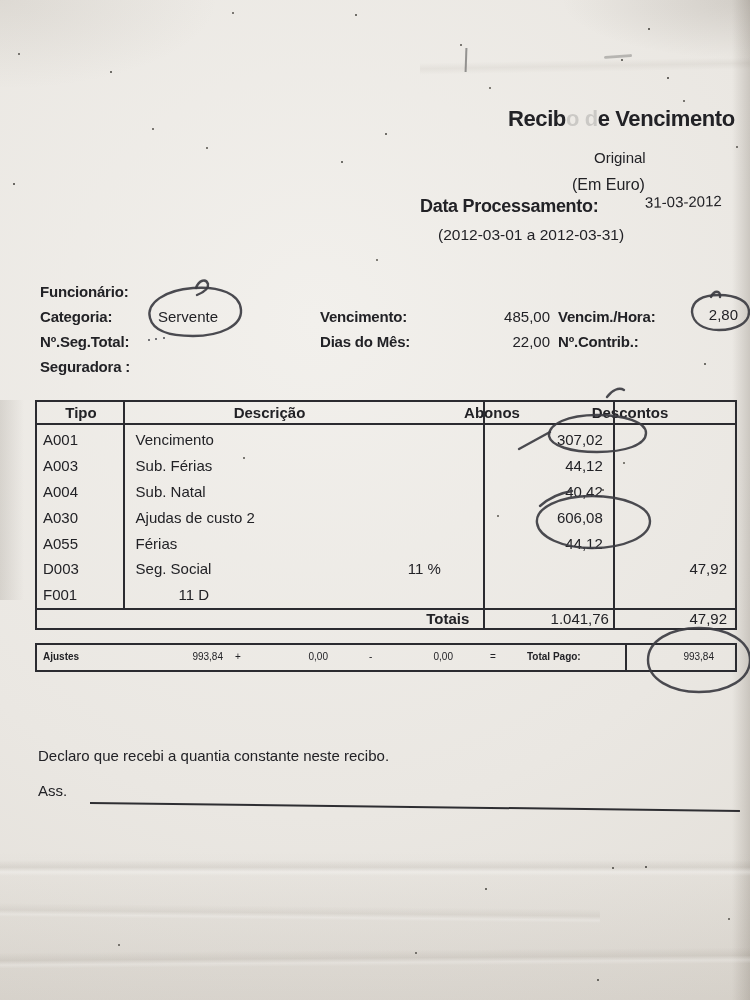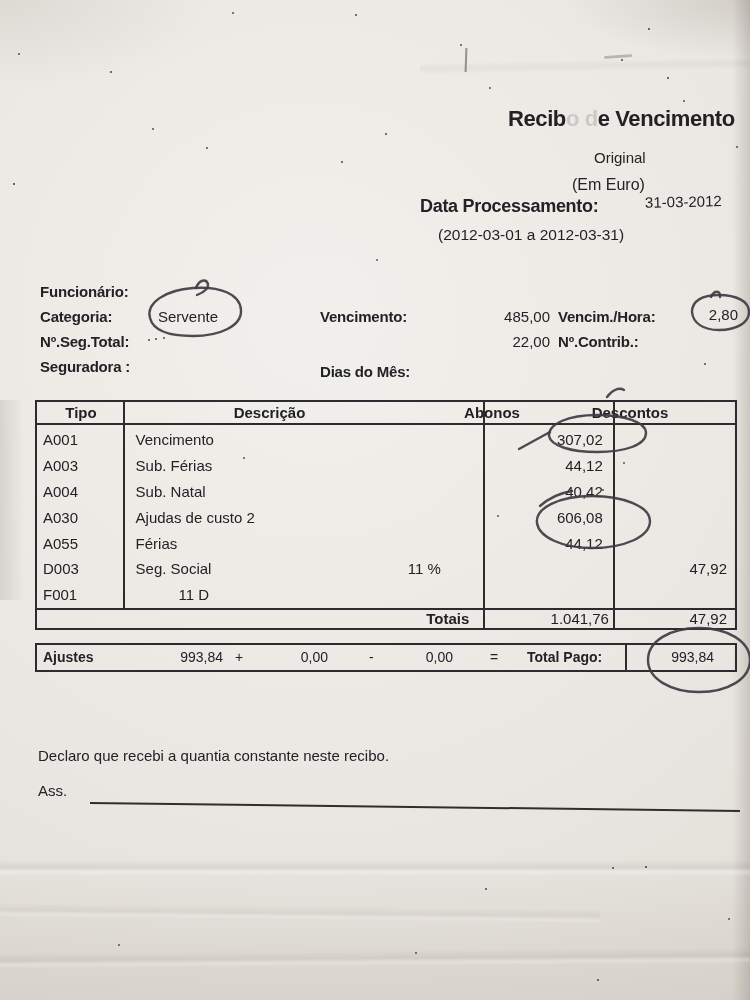--- a/index.html
+++ b/index.html
@@ -93,21 +93,21 @@
   .vdiv-2{left:446px;height:226px;}
   .vdiv-3{left:576px;height:226px;}
   .totline{position:absolute;left:0;top:206px;width:100%;height:2px;background:var(--line);}
   .totrow{position:absolute;left:0;top:208px;width:100%;display:flex;height:18px;line-height:17px;}
   .t-lbl{width:448px;text-align:right;padding-right:8px;box-sizing:border-box;font-weight:bold;}
   .t-abon{width:142px;text-align:right;padding-right:8px;box-sizing:border-box;}
   .t-desc{width:120px;text-align:right;padding-right:8px;box-sizing:border-box;}
 
   
   .ajbox{position:absolute;left:35px;top:643px;width:702px;height:29px;
-    box-sizing:border-box;border:2px solid var(--line);font-size:14px;line-height:24px;}
+    box-sizing:border-box;border:2px solid var(--line);font-size:10px;line-height:24px;}
   .ajbox .abs{top:0;}
   .aj-div{position:absolute;left:588px;top:0;width:2px;height:25px;background:var(--line);}
 
   
   .decl{left:38px;top:747px;font-size:15px;}
   .ass{left:38px;top:782px;font-size:15px;}
   .sigline{position:absolute;left:90px;top:802px;width:650px;height:2px;
     background:#2e2e32;transform:rotate(.7deg);transform-origin:left center;}
 
   
@@ -143,21 +143,21 @@
   <div class="abs lbl" style="left:40px;top:308px;">Categoria:</div>
   <div class="abs val" style="left:158px;top:308px;">Servente</div>
   <div class="abs lbl" style="left:40px;top:333px;">Nº.Seg.Total:</div>
   <div class="abs lbl" style="left:40px;top:358px;">Seguradora :</div>
 
   <div class="abs lbl" style="left:320px;top:308px;">Vencimento:</div>
   <div class="abs val ralign" style="left:430px;top:308px;width:120px;">485,00</div>
   <div class="abs lbl" style="left:558px;top:308px;">Vencim./Hora:</div>
   <div class="abs val ralign" style="left:678px;top:306px;width:60px;">2,80</div>
 
-  <div class="abs lbl" style="left:320px;top:333px;margin-top:30px;">Dias do Mês:</div>
+  <div class="abs lbl" style="left:320px;top:333px;">Dias do Mês:</div>
   <div class="abs val ralign" style="left:430px;top:333px;width:120px;">22,00</div>
   <div class="abs lbl" style="left:558px;top:333px;">Nº.Contrib.:</div>
 
   <div class="ptable">
     <div class="thead">
       <div class="h-tipo">Tipo</div>
       <div class="h-desc">Descrição</div>
       <div class="h-abon">Abonos</div>
       <div class="h-desc2">Descontos</div>
     </div>

